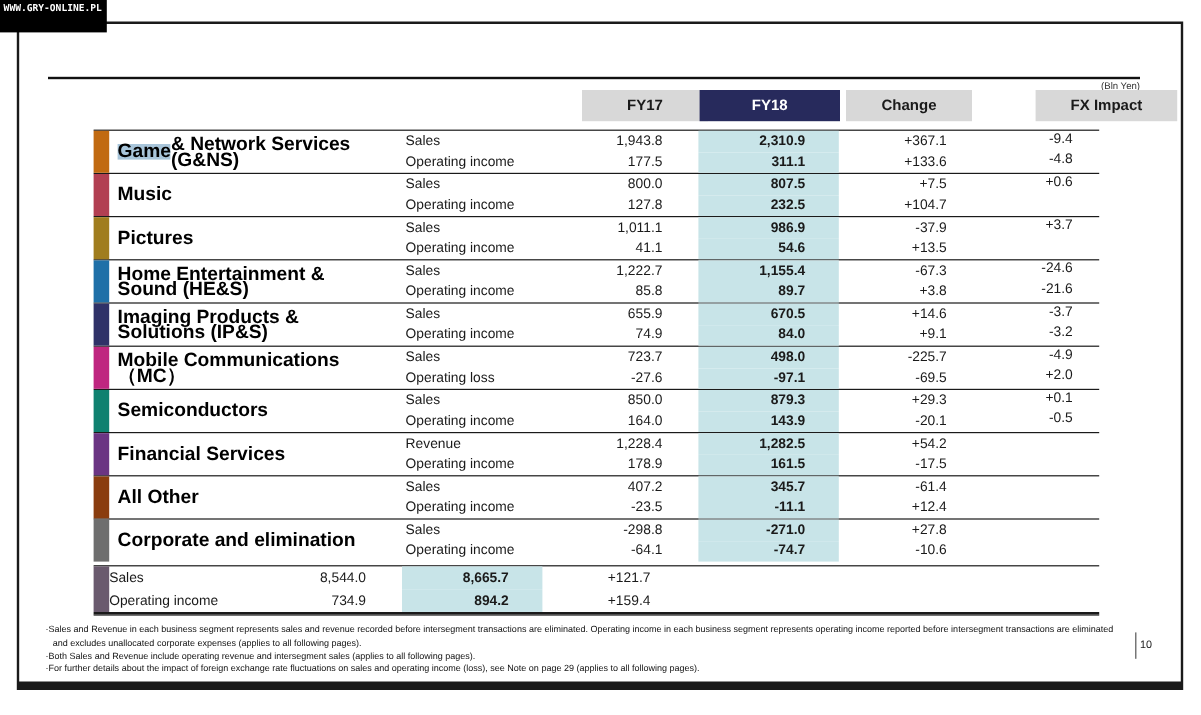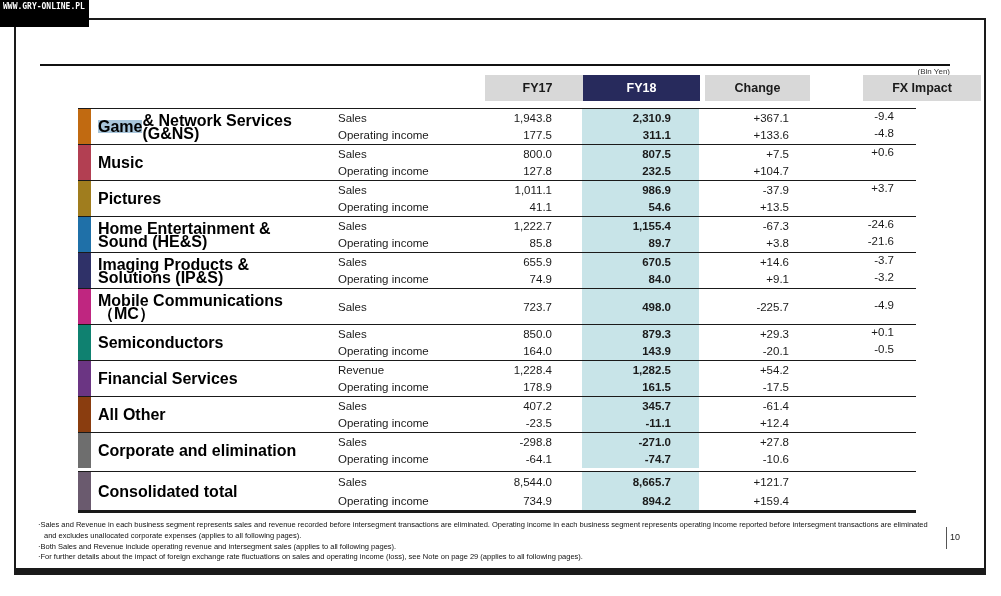--- a/index.html
+++ b/index.html
@@ -188,20 +188,27 @@
     <div class="seg-name"><span>Mobile Communications
 （MC）</span></div>
     <div class="seg-rows">
             <div class="data-row">
               <div class="cell label">Sales</div>
               <div class="cell fy17">723.7</div>
               <div class="cell fy18">498.0</div>
               <div class="cell change">-225.7</div>
               <div class="cell fx">-4.9</div>
             </div>
+            <div class="data-row">
+              <div class="cell label">Operating loss</div>
+              <div class="cell fy17">-27.6</div>
+              <div class="cell fy18">-97.1</div>
+              <div class="cell change">-69.5</div>
+              <div class="cell fx">+2.0</div>
+            </div>
           </div>
   </div>
 
   <div class="block">
     <div class="seg-bar" style="background: rgb(15, 129, 112);"></div>
     <div class="seg-name"><span>Semiconductors</span></div>
     <div class="seg-rows">
             <div class="data-row">
               <div class="cell label">Sales</div>
               <div class="cell fy17">850.0</div>
@@ -277,21 +284,20 @@
               <div class="cell fy17">-64.1</div>
               <div class="cell fy18">-74.7</div>
               <div class="cell change">-10.6</div>
               <div class="cell fx"></div>
             </div>
           </div>
   </div>
 
   <div class="block separate">
     <div class="seg-bar" style="background: rgb(106, 90, 110);"></div>
-    <div class="seg-name"><span>Consolidated total</span></div>
     <div class="seg-rows">
             <div class="data-row">
               <div class="cell label">Sales</div>
               <div class="cell fy17">8,544.0</div>
               <div class="cell fy18">8,665.7</div>
               <div class="cell change">+121.7</div>
               <div class="cell fx"></div>
             </div>
             <div class="data-row">
               <div class="cell label">Operating income</div>

